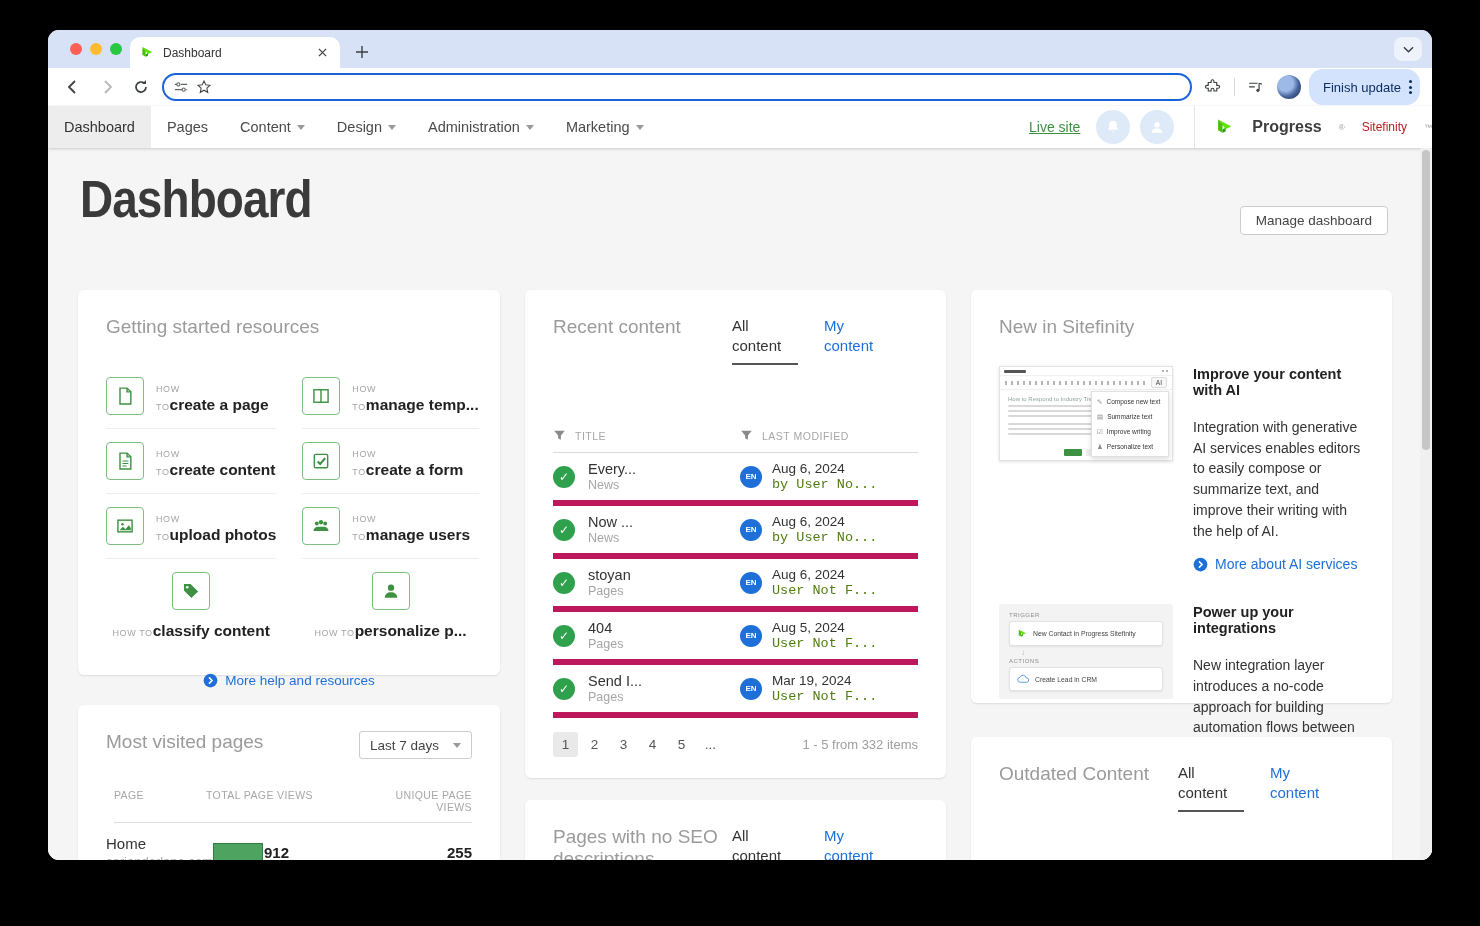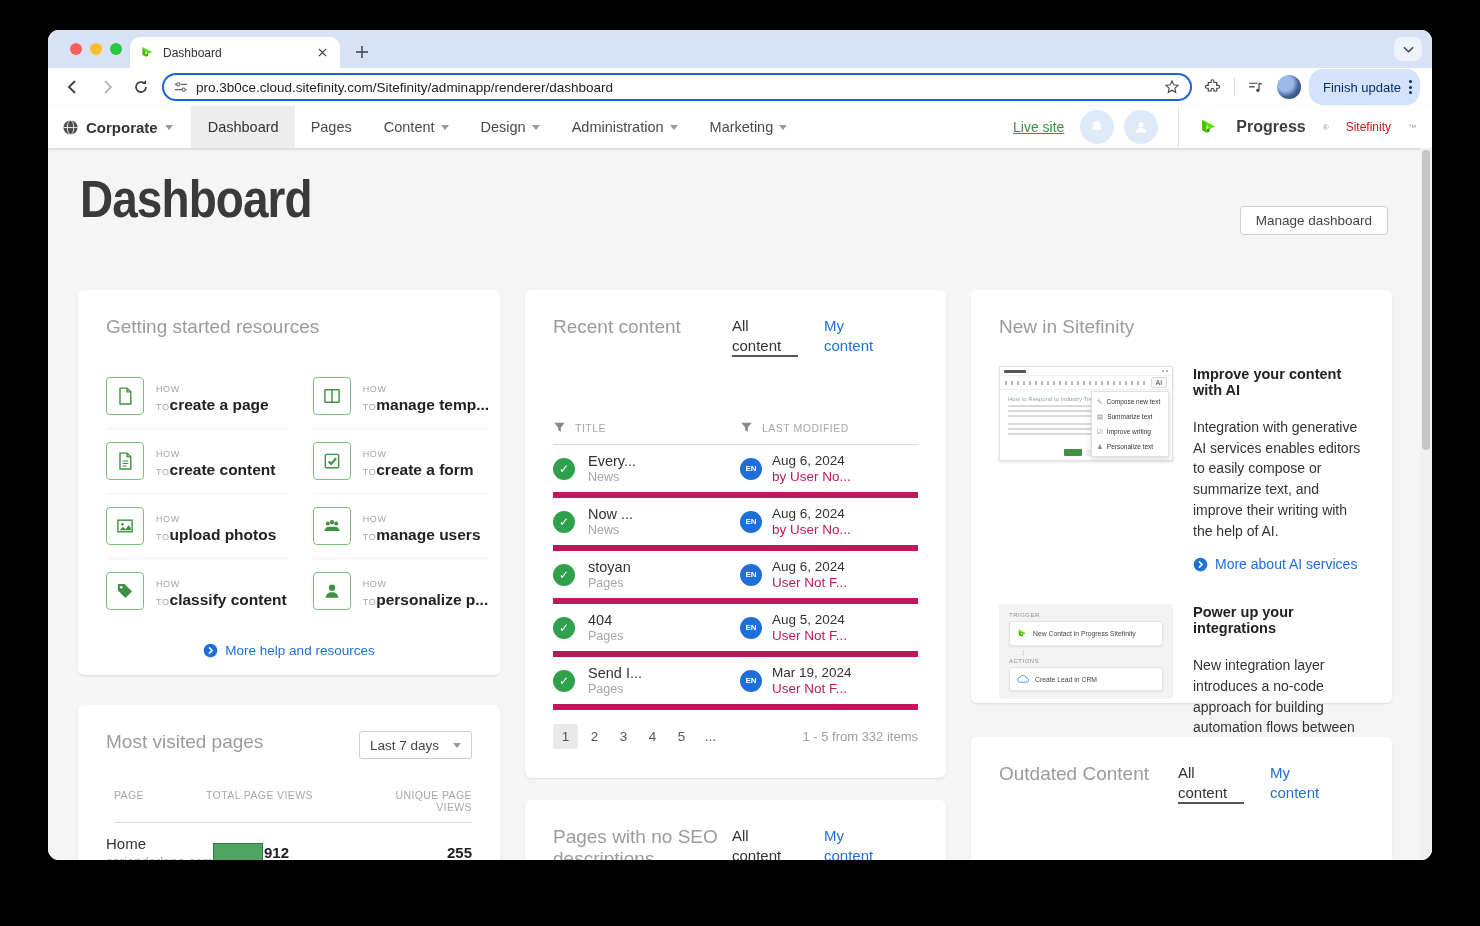--- a/index.html
+++ b/index.html
@@ -39,21 +39,21 @@
   .kebab i { width:3px; height:3px; border-radius:50%; background:#0b2e66; }
 
   
   .sfnav { position:absolute; left:0; top:76px; right:0; height:42px; background:#fff;
            box-shadow:0 1px 3px rgba(0,0,0,.18); display:flex; align-items:stretch; z-index:5; }
   .sf-site { display:flex; align-items:center; gap:7px; padding:0 18px 0 14px; border-right:1px solid #ececec; }
   .sf-site b { font-size:15px; color:#333; font-weight:700; }
   .caret { width:0; height:0; border-left:4px solid transparent; border-right:4px solid transparent; border-top:5px solid #9a9a9a; }
   .sf-item { display:flex; align-items:center; gap:6px; padding:0 16px; font-size:14.5px; color:#4a4a4a; }
   .sf-item.active { background:#ededed; color:#333; }
-  .sf-right { margin-left:auto; display:flex; align-items:center; padding-right:16px; gap:10px; }
+  .sf-right { margin-left:auto; display:flex; align-items:center; gap:10px; }
   .livesite { font-size:14px; color:#3e9142; text-decoration:underline; margin-right:6px; }
   .circle-ic { width:34px; height:34px; border-radius:50%; background:#dfeaf8; display:flex; align-items:center; justify-content:center; }
   .sf-div { width:1px; height:42px; background:#e4e4e4; margin:0 10px; }
   .brand { display:flex; align-items:center; gap:17px; }
   .brand .p { font-size:16px; font-weight:700; color:#3d3d3d; }
   .brand .s { font-size:12px; color:#b91c1c; }
   .brand sup { font-size:8px; color:#9a9a9a; }
 
   
   .content { position:absolute; left:0; top:118px; right:0; height:712px; background:#f5f5f6; overflow:hidden; }
@@ -68,51 +68,51 @@
   .cards { position:absolute; left:30px; top:142px; width:1316px; display:grid;
            grid-template-columns:422px 421px 421px; gap:0 25px; align-items:start; }
   .col { display:flex; flex-direction:column; }
   .card { background:#fff; border-radius:6px; box-shadow:0 1px 2px rgba(0,0,0,.1); padding:26px 28px; }
   .card-title { font-size:19px; color:#9b9b9b; font-weight:400; }
 
   
   .gs-card { height:385px; }
   .gs-grid { margin-top:26px; display:grid; grid-template-columns:1fr 1fr; column-gap:26px; }
   .gs-item { display:flex; align-items:center; gap:12px; padding:13px 0; border-bottom:1px solid #efefef; cursor:pointer; }
-  .gs-item.last { border-bottom:none; }
+  .gs-item.last { border-bottom:none;flex-direction:column; }
   .gs-ic { width:38px; height:38px; border:1px solid #7cbf7e; border-radius:4px; display:flex;
            align-items:center; justify-content:center; flex:0 0 auto; }
   .gs-kicker { font-size:9px; color:#a5a5a5; letter-spacing:.6px; }
   .gs-label { font-size:15.5px; font-weight:700; color:#222; margin-top:1px; white-space:nowrap; overflow:hidden; }
   .gs-more { margin-top:20px; display:flex; justify-content:center; align-items:center; gap:7px;
              font-size:13.5px; color:#1d6fd9; cursor:pointer; }
 
   
   .rc-card { height:488px; display:flex; flex-direction:column; }
   .card-head { display:flex; align-items:flex-start; }
   .tabs { margin-left:auto; display:flex; gap:26px; padding-right:28px; }
   .tabbtn { width:66px; font-size:15px; line-height:1.3; cursor:pointer; }
-  .tabbtn.active { color:#333; border-bottom:2px solid #555; padding-bottom:0; }
+  .tabbtn.active { color:#333; border-bottom:2px solid #555; padding-bottom:8px; }
   .tabbtn.link { color:#1d6fd9; }
   .rc-table-head { margin-top:64px; display:flex; align-items:center; padding-bottom:10px; border-bottom:1px solid #dcdcdc; }
   .rc-hcol { display:flex; align-items:center; gap:9px; font-size:10.5px; color:#a7a7a7; letter-spacing:.5px; }
   .rc-hcol.first { flex:1; }
   .rc-hcol.secnd { width:178px; }
   .rc-row { display:flex; align-items:center; padding:8px 0; border-bottom:6px solid #be185d; }
   .check { width:22px; height:22px; border-radius:50%; background:#2fa14c; color:#fff; display:flex;
            align-items:center; justify-content:center; font-size:12px; font-weight:700; flex:0 0 auto; }
   .check::after { content:"✓"; }
   .rc-t { flex:1; margin-left:13px; min-width:0; }
   .rc-title { display:block; font-size:14.5px; color:#333; }
   .rc-type { display:block; font-size:12.5px; color:#a6a6a6; margin-top:1px; }
   .lang { width:22px; height:22px; border-radius:50%; background:#1f6fd8; color:#fff; font-size:8px;
           font-weight:700; display:flex; align-items:center; justify-content:center; flex:0 0 auto; }
   .rc-d { width:146px; margin-left:10px; }
   .rc-date { display:block; font-size:13.5px; color:#333; }
-  .rc-by { display:block; font-size:13.5px; color:#be185d; margin-top:1px; }
+  .rc-by { display:block; font-size:13.5px; color:#4d7c0f; margin-top:1px;font-family:Liberation Mono, monospace; }
   .rc-pager { margin-top:14px; display:flex; align-items:center; gap:4px; }
   .pg { min-width:25px; height:25px; display:flex; align-items:center; justify-content:center;
         font-size:13.5px; color:#555; border-radius:3px; cursor:pointer; }
   .pg.active { background:#e9e9e9; }
   .pg-sum { margin-left:auto; font-size:13px; color:#9e9e9e; }
 
   
   .nis-card { height:413px; }
   .feature { display:flex; gap:20px; margin-top:28px; }
   .feature + .feature { margin-top:30px; }
@@ -232,21 +232,20 @@
     </span>
     <div class="urlbar">
       <span class="ic">
         <svg width="14" height="14" viewBox="0 0 16 16">
             <circle cx="5" cy="5" r="1.8" fill="none" stroke="#5f6368" stroke-width="1.3"></circle>
             <path d="M8 5h7M1 5h2" stroke="#5f6368" stroke-width="1.3"></path>
             <circle cx="11" cy="11" r="1.8" fill="none" stroke="#5f6368" stroke-width="1.3"></circle>
             <path d="M1 11h8M14 11h1" stroke="#5f6368" stroke-width="1.3"></path>
           </svg>
       </span>
-      <span class="url-text">pro.3b0ce.cloud.sitefinity.com/Sitefinity/adminapp/renderer/dashboard</span>
       <span class="ic">
         <svg width="16" height="16" viewBox="0 0 24 24">
             <path d="M12 3l2.7 5.8 6.3.7-4.7 4.3 1.3 6.2-5.6-3.2-5.6 3.2 1.3-6.2L3 9.5l6.3-.7z" fill="none" stroke="#444" stroke-width="1.6"></path>
           </svg>
       </span>
     </div>
     <span class="nav-btn">
       <svg width="17" height="17" viewBox="0 0 24 24">
           <path d="M10 3a2 2 0 0 1 4 0v2h4v4h2a2 2 0 0 1 0 4h-2v4h-4v-2a2 2 0 0 0-4 0v2H6v-4H4a2 2 0 0 1 0-4h2V5h4z" fill="none" stroke="#3c4043" stroke-width="1.6"></path>
         </svg>
@@ -265,31 +264,20 @@
       <span>Finish update</span>
       <span class="kebab">
           <i></i>
           <i></i>
           <i></i>
         </span>
     </span>
   </div>
 
   <div class="sfnav">
-    <div class="sf-site">
-      <span class="ic">
-        <svg width="17" height="17" viewBox="0 0 24 24">
-            <circle cx="12" cy="12" r="10" fill="#4e4e4e"></circle>
-            <ellipse cx="12" cy="12" rx="4.5" ry="10" fill="none" stroke="#fff" stroke-width="1.2"></ellipse>
-            <path d="M2 12h20" stroke="#fff" stroke-width="1.2"></path>
-          </svg>
-      </span>
-      <b>Corporate</b>
-      <span class="caret"></span>
-    </div>
     <div class="sf-item active">
         <span>Dashboard</span>
       </div>
     <div class="sf-item">
         <span>Pages</span>
       </div>
     <div class="sf-item">
         <span>Content</span>
         <span class="caret"></span>
       </div>

